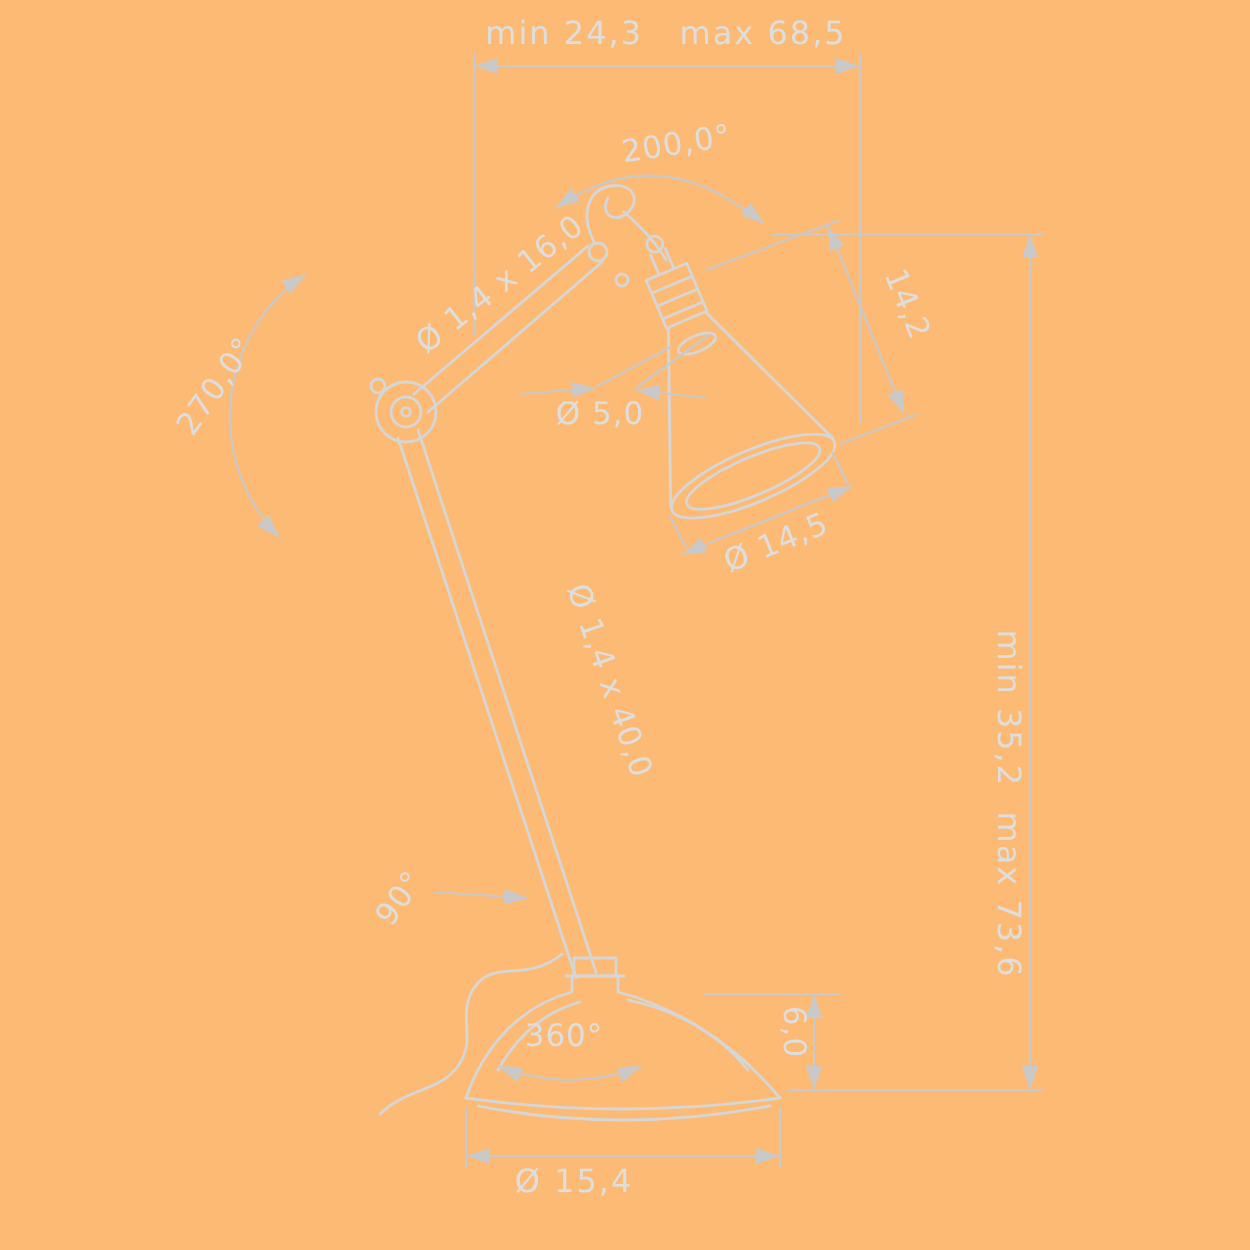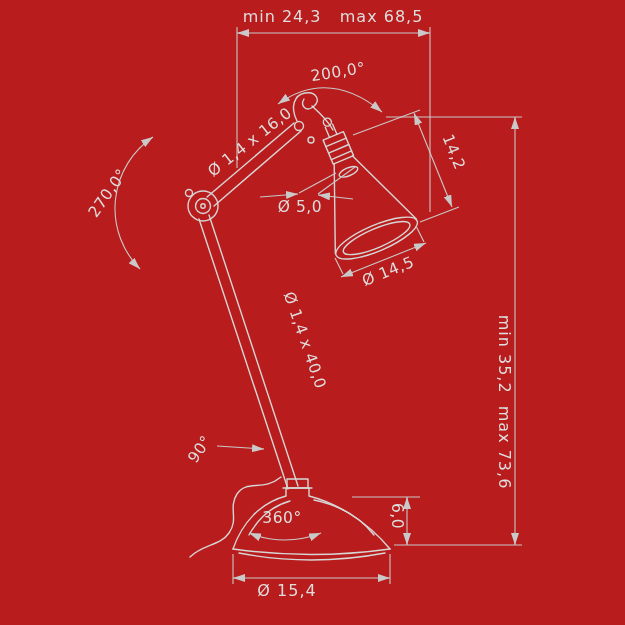--- a/index.html
+++ b/index.html
@@ -7,21 +7,21 @@
     padding: 0;
     background: #000000;
     width: 625px;
     height: 625px;
     overflow: hidden;
   }
   .stage {
     position: relative;
     width: 625px;
     height: 625px;
-    background: #b91c1c;
+    background: #fdba74;
   }
   svg text {
     font-family: "DejaVu Sans", "Liberation Sans", sans-serif;
     font-size: 15.5px;
     fill: #dedede;
     text-anchor: middle;
     letter-spacing: 0.5px;
   }
   .lamp path, .lamp circle, .lamp ellipse, .lamp line, .lamp rect {
     fill: none;

